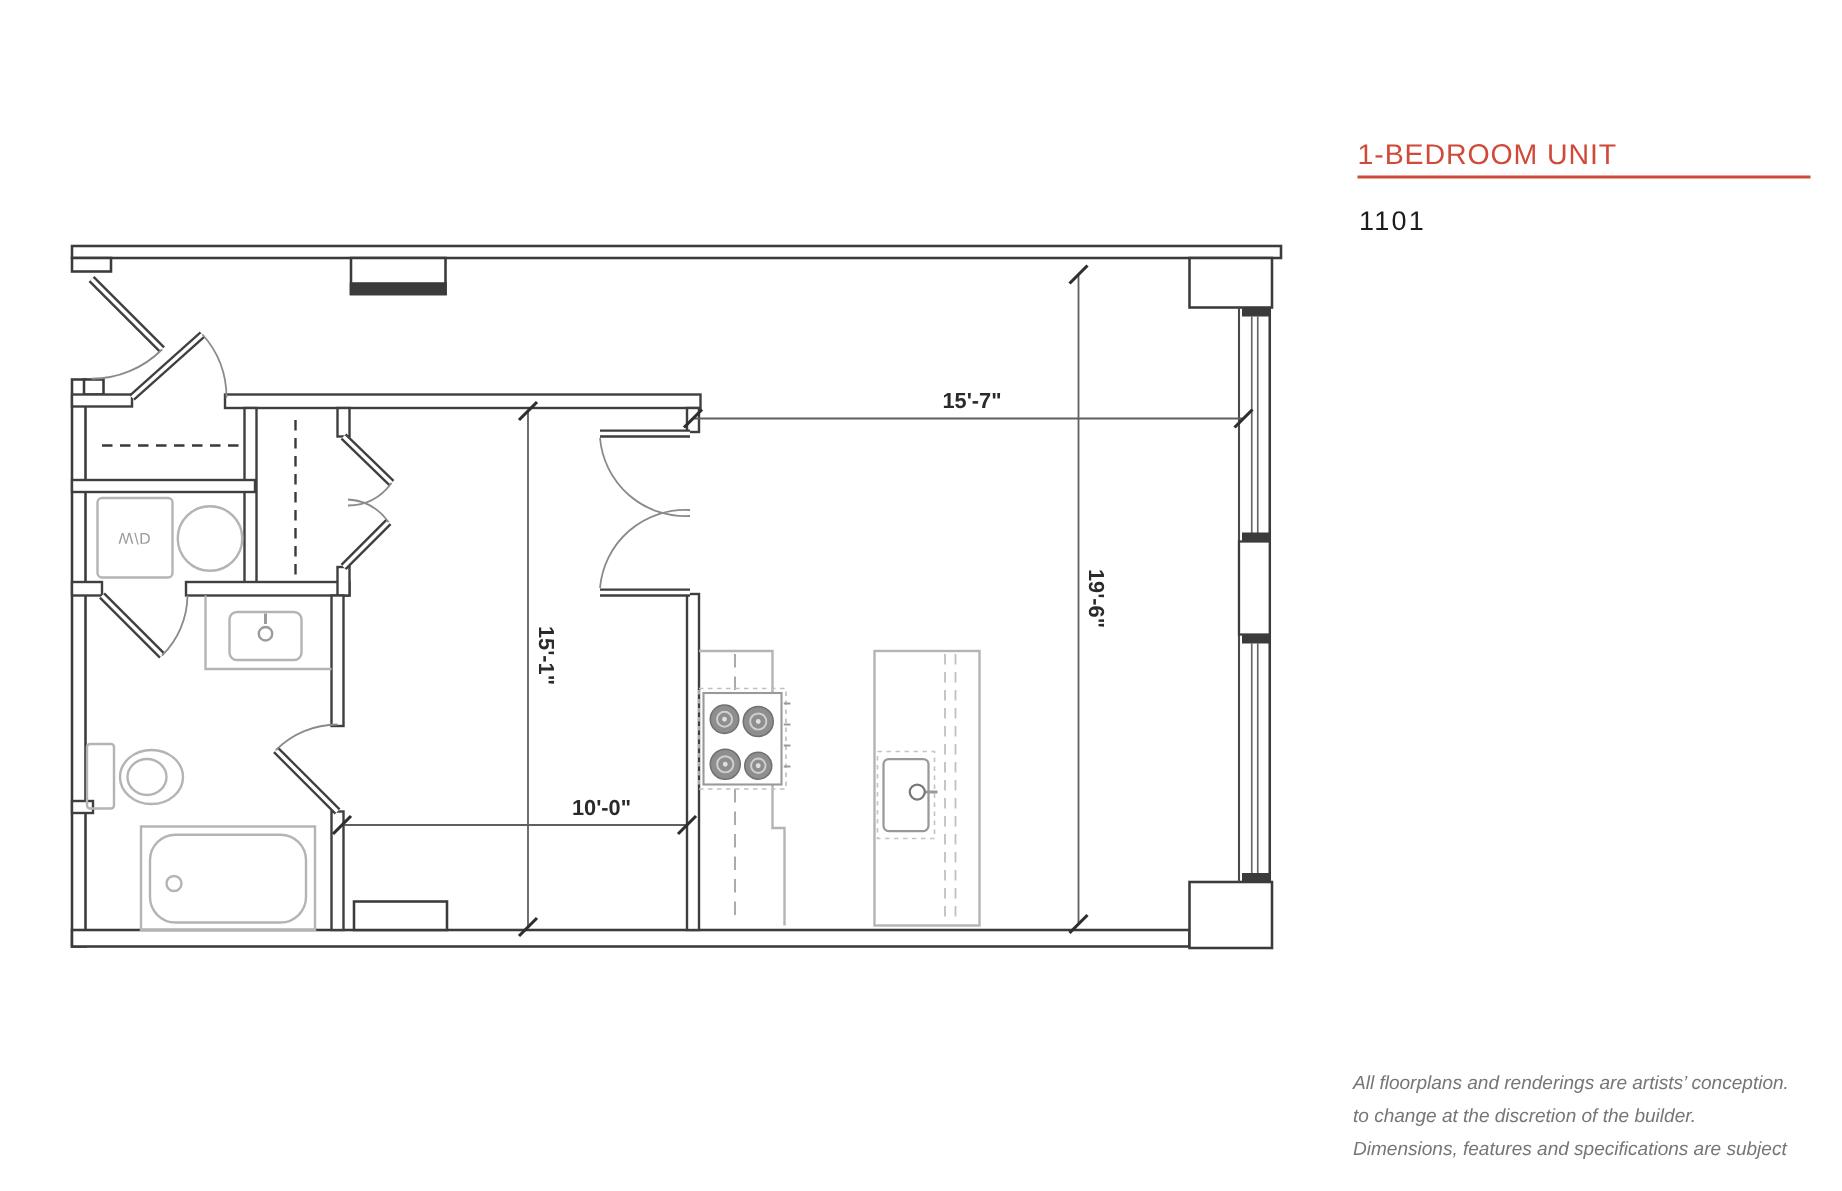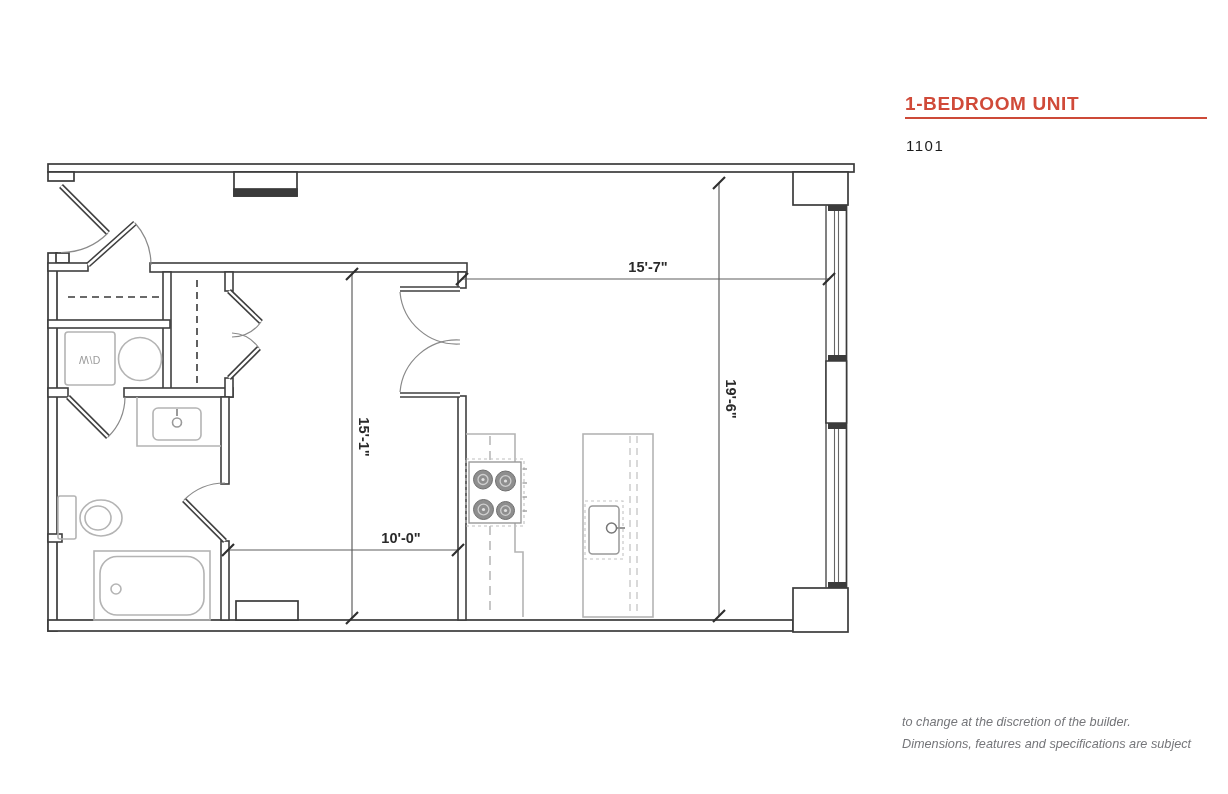--- a/index.html
+++ b/index.html
@@ -3,30 +3,30 @@
 <meta charset="utf-8">
 <style>
   html,body{margin:0;padding:0;background:#fff;}
   .canvas{
     position:relative;width:1228px;height:794px;background:#ffffff;
     font-family:"Liberation Sans",sans-serif;overflow:hidden;
   }
   .plan-svg{position:absolute;left:0;top:0;}
   .fp-title{
     position:absolute;left:905px;top:93px;
-    font-size:19px;font-weight:700;letter-spacing:.6px;color:#d04a39;
+    font-size:19px;font-weight:400;letter-spacing:.6px;color:#d04a39;
     white-space:nowrap;
     text-align:right;
   }
   .title-rule{
     position:absolute;left:905px;top:117px;width:302px;height:2px;background:#cd4a38;
   }
   .unit-number{
     position:absolute;left:906px;top:137px;
-    font-size:15px;letter-spacing:1.5px;color:#1b1b1b;
+    font-size:18px;letter-spacing:1.5px;color:#1b1b1b;
   }
   .disclaimer{
     position:absolute;left:902px;top:711px;width:300px;
     font-size:12.7px;font-style:italic;color:#75767a;line-height:22px;
   }
   .dim-label{font:700 14.5px "Liberation Sans",sans-serif;fill:#2a2a2a;}
   .wd-label{font:10.5px "Liberation Sans",sans-serif;fill:#9b9b9b;letter-spacing:.5px;}
 </style>
 </head>
 <body>
@@ -204,17 +204,18 @@
         <text class="dim-label" x="401" y="543" text-anchor="middle">10'-0"</text>
       </g>
     </g>
   </svg>
 
   <div class="fp-title">1-BEDROOM UNIT</div>
   <div class="title-rule"></div>
   <div class="unit-number">1101</div>
 
   <div class="disclaimer">
+    <div>All floorplans and renderings are artists’ conception.</div>
     <div>to change at the discretion of the builder.</div>
     <div>Dimensions, features and specifications are subject</div>
   </div>
 
 </div>
 
 </body></html>

